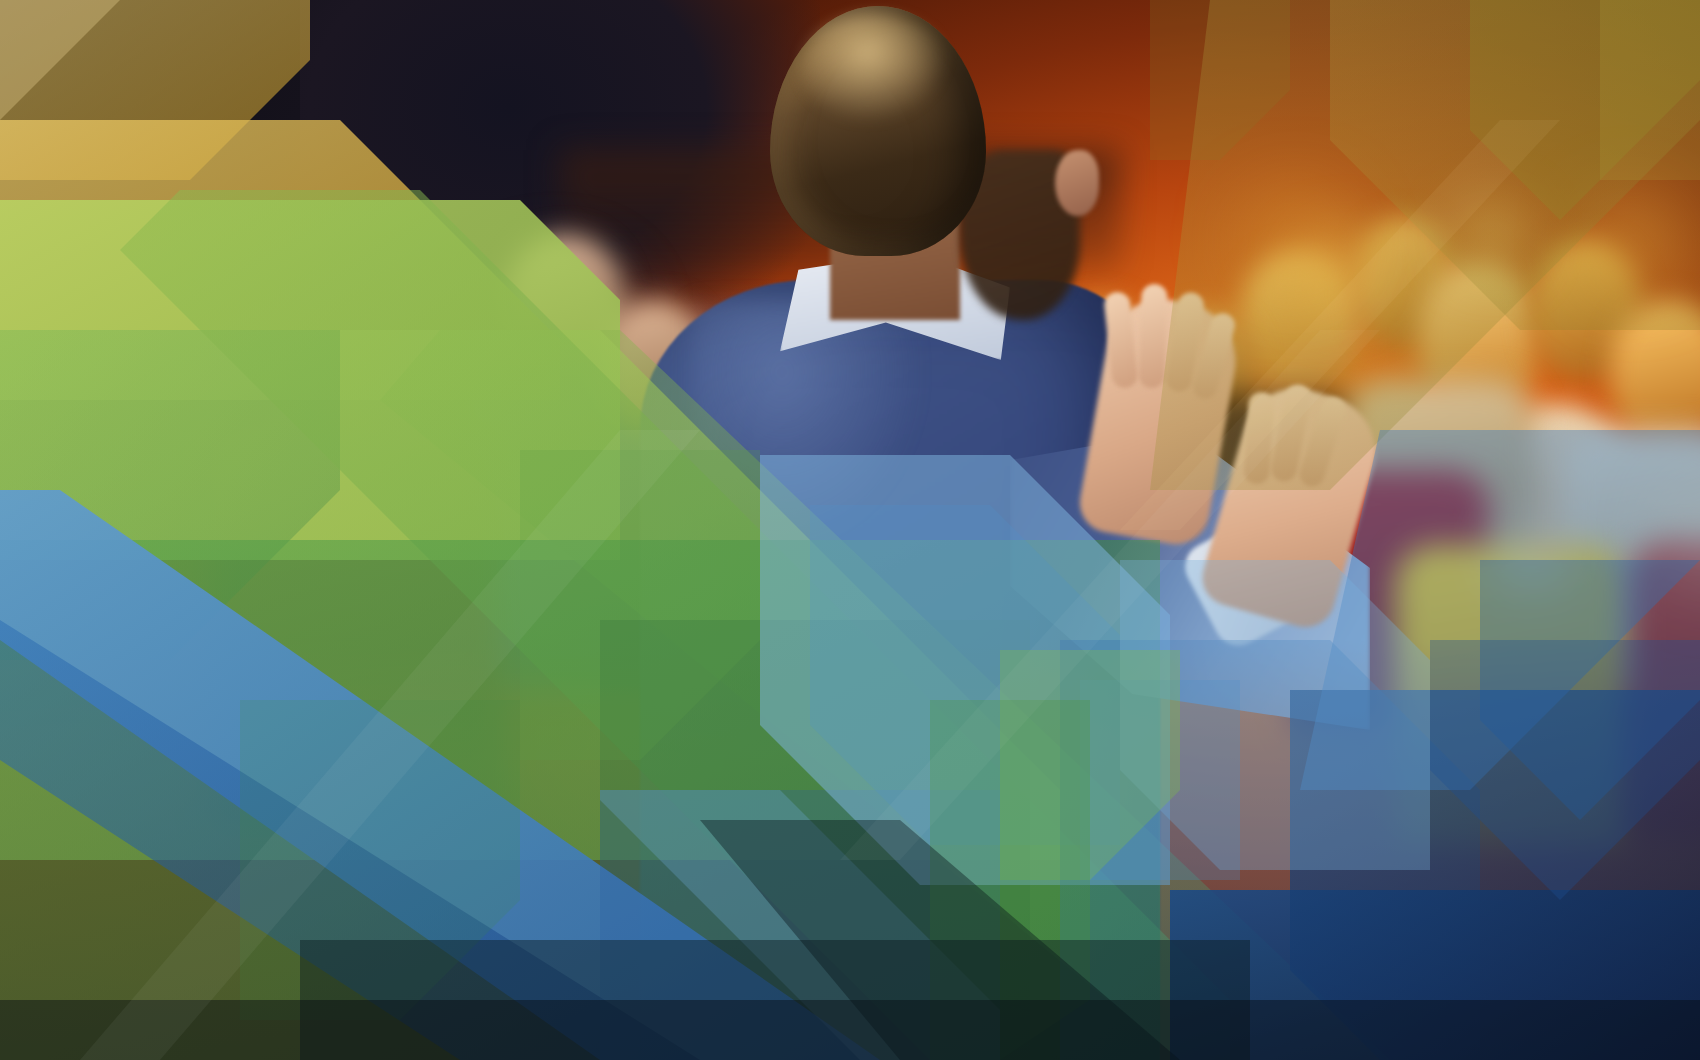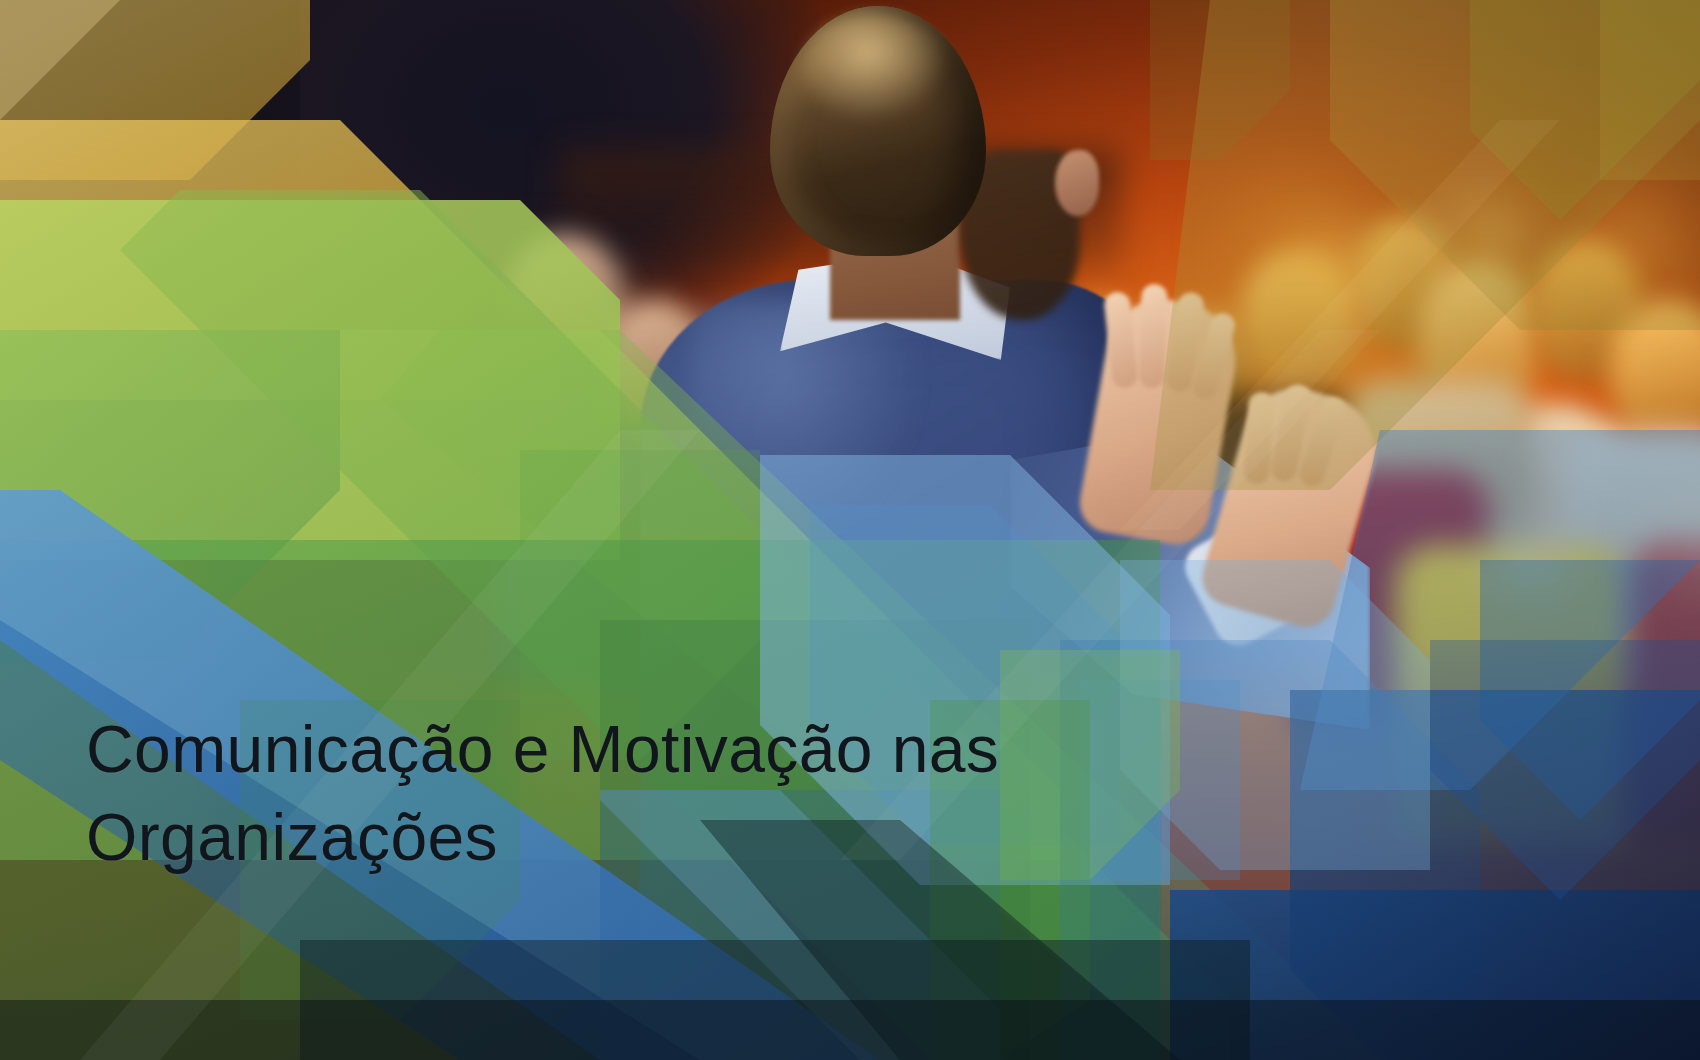--- a/index.html
+++ b/index.html
@@ -313,15 +313,14 @@
       <polygon class="shape" points="300,940 1250,940 1250,1060 300,1060" fill="#0c1a20" opacity=".45"></polygon>
       <polygon class="shape" points="0,1000 1700,1000 1700,1060 0,1060" fill="#060c12" opacity=".45"></polygon>
       <polygon class="shape" points="700,820 900,820 1180,1060 900,1060" fill="#07131a" opacity=".40"></polygon>
 
       <polygon class="shape" points="620,430 700,430 160,1060 80,1060" fill="#ffffff" opacity=".05"></polygon>
       <polygon class="shape" points="1320,330 1380,330 900,860 840,860" fill="#ffffff" opacity=".04"></polygon>
       <polygon class="shape" points="1500,120 1560,120 1180,530 1120,530" fill="#ffe9a8" opacity=".07"></polygon>
     </svg>
   </div>
 
-  <div class="title">Comunicação e Motivação nas Organizações</div>
 
 </div>
 
 </body></html>

